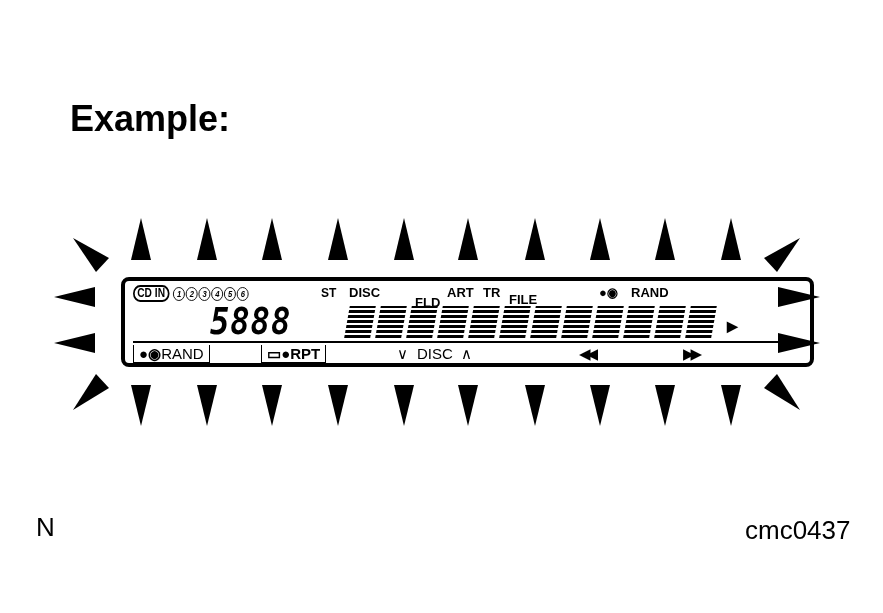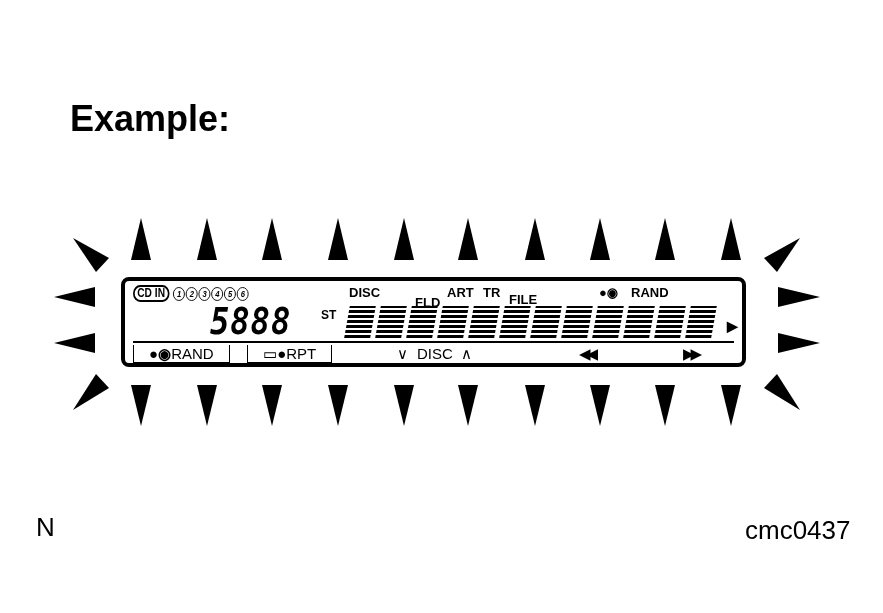--- a/index.html
+++ b/index.html
@@ -1,34 +1,34 @@
 <!DOCTYPE html>
 <html><head>
 <meta charset="utf-8">
 <style>
   html, body { margin:0; padding:0; background:#ffffff; }
   body { width:883px; height:613px; position:relative; overflow:hidden; font-family:"Liberation Sans", sans-serif; color:#000; }
   .title { position:absolute; left:70px; top:70px; font-size:36px; font-weight:bold;margin-top:28px; }
   .footer-left { position:absolute; left:36px; top:512px; font-size:26px; }
   .footer-right { position:absolute; left:745px; top:515px; font-size:26px; }
   svg.rays { position:absolute; left:0; top:0; }
-  .lcd { position:absolute; left:121px; top:277px; width:625px; height:90px; border:4px solid #000; border-radius:8px; box-sizing:border-box; }
+  .lcd { position:absolute; left:121px; top:277px; width:693px; height:90px; border:4px solid #000; border-radius:8px; box-sizing:border-box; }
   .row1 { position:absolute; left:8px; top:4px; font-size:13px; font-weight:bold; transform:scaleX(0.85); transform-origin:left; white-space:nowrap; }
   .seg { position:absolute; font-size:13px; font-weight:bold; white-space:nowrap; }
   .cdin { display:inline-block; border:2px solid #000; border-radius:9px; padding:0 3px; font-size:12px; line-height:13px; }
   .circ { display:inline-block; width:12px; height:12px; border:1.5px solid #000; border-radius:50%; font-size:9px; text-align:center; line-height:12px; font-style:italic; margin-left:1px; }
   .digits { position:absolute; left:85px; top:18px; font-size:38px; font-weight:bold; font-style:italic; letter-spacing:1px; font-family:"DejaVu Sans Mono", monospace; transform:scaleX(0.85); transform-origin:left; }
   .dotchars { position:absolute; left:222px; top:25px; display:flex; gap:5px; }
   .dm { width:26px; height:32px; transform:skewX(-10deg);
         background:
           repeating-linear-gradient(0deg, #000 0 3px, transparent 3px 5px);
         }
   .divider { position:absolute; left:8px; right:8px; top:60px; height:2px; background:#000; }
   .row3 { position:absolute; top:64px; font-size:15px; white-space:nowrap; }
-  .bracket { border-left:1.5px solid #000; border-right:1.5px solid #000; border-bottom:1.5px solid #000; padding:0 15px;text-align:center; }
+  .bracket { border-left:1.5px solid #000; border-right:1.5px solid #000; border-bottom:1.5px solid #000; padding:0 5px;text-align:center; }
 </style>
 </head>
 <body>
 
 <div class="title">Example:</div>
 
 <svg class="rays" width="883" height="613">
   <g fill="#000">
 
     <polygon points="131,260 151,260 141,218"></polygon>
@@ -63,21 +63,21 @@
     <polygon points="778,333 778,353 820,343"></polygon>
     <polygon points="800,410 777,374 764,388"></polygon>
   </g>
 </svg>
 
 <div class="lcd">
   <div class="row1">
     <span class="cdin">CD IN</span>
     <span class="circ">1</span><span class="circ">2</span><span class="circ">3</span><span class="circ">4</span><span class="circ">5</span><span class="circ">6</span>
   </div>
-  <span class="seg" style="left:196px;top:5px;font-size:12px;margin-top:22px;">ST</span>
+  <span class="seg" style="left:196px;top:5px;font-size:12px;">ST</span>
   <span class="seg" style="left:224px;top:4px;">DISC</span>
   <span class="seg" style="left:290px;top:14px;">FLD</span>
   <span class="seg" style="left:322px;top:4px;">ART</span>
   <span class="seg" style="left:358px;top:4px;">TR</span>
   <span class="seg" style="left:384px;top:11px;">FILE</span>
   <span class="seg" style="left:474px;top:4px;">●◉</span>
   <span class="seg" style="left:506px;top:4px;">RAND</span>
 
   <div class="digits">5888</div>
 
@@ -93,21 +93,21 @@
     <div class="dm"></div>
     <div class="dm"></div>
     <div class="dm"></div>
     <div class="dm"></div>
   </div>
   <span class="seg" style="left:602px;top:37px;font-size:14px;">▶</span>
 
   <div class="divider"></div>
 
   <span class="row3" style="left:8px;"><span class="bracket"><b>●◉</b><span>RAND</span></span></span>
-  <span class="row3" style="left:122px;"><span class="bracket">▭<b>●</b><span>RPT</span></span></span>
+  <span class="row3" style="left:136px;font-weight:bold;"><span class="bracket">▭<b>●</b><span>RPT</span></span></span>
   <span class="row3" style="left:272px;">∨</span>
   <span class="row3" style="left:292px;">DISC</span>
   <span class="row3" style="left:336px;">∧</span>
   <span class="row3" style="left:454px;letter-spacing:-4px;">◀◀</span>
   <span class="row3" style="left:558px;letter-spacing:-4px;">▶▶</span>
 </div>
 
 <div class="footer-left">N</div>
 <div class="footer-right">cmc0437</div>
 

